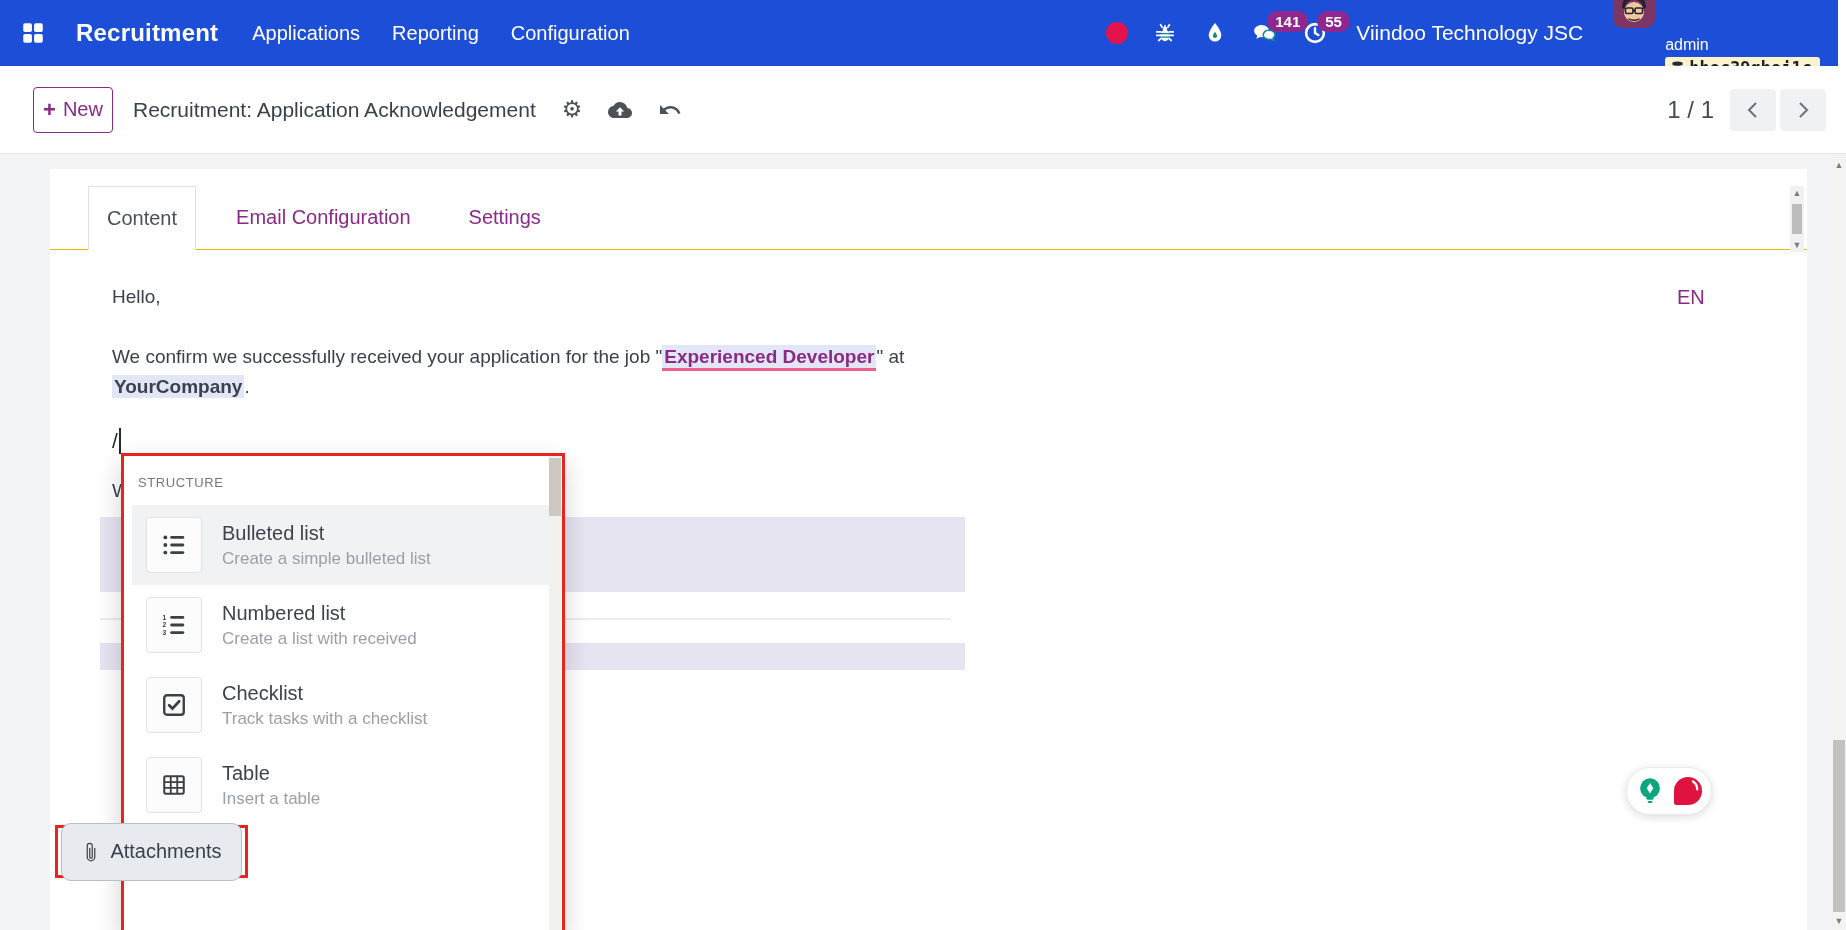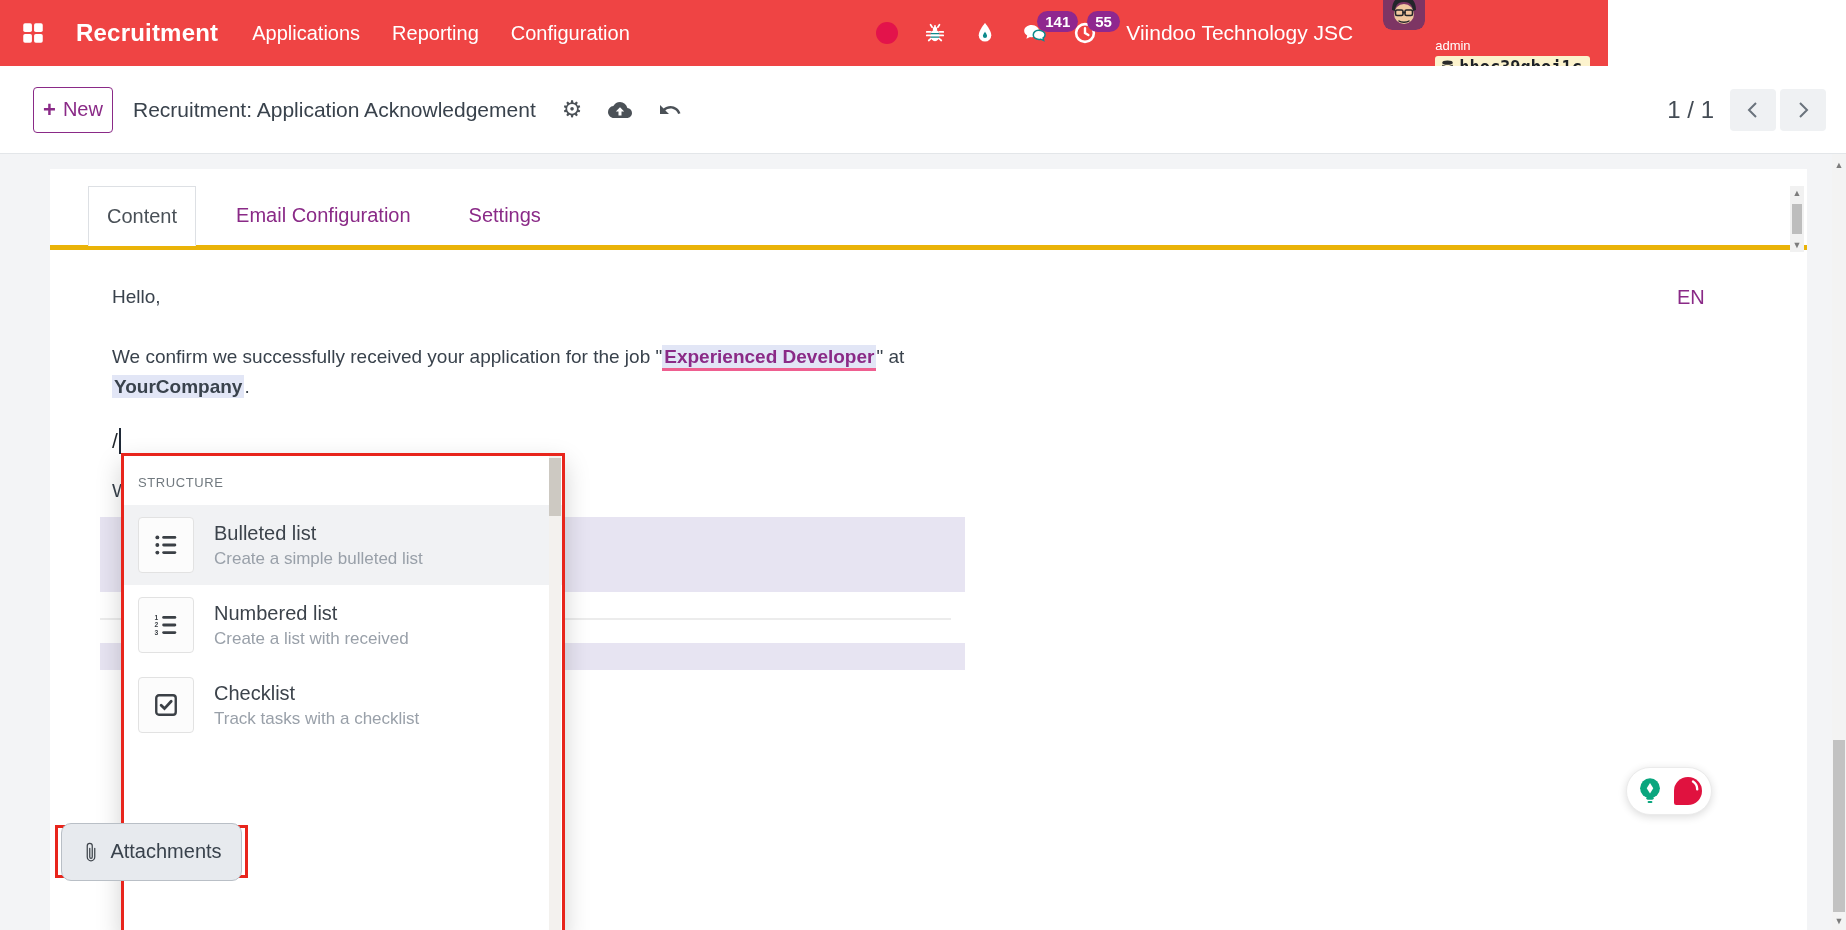--- a/index.html
+++ b/index.html
@@ -1,37 +1,37 @@
 <!DOCTYPE html>
 <html><head>
 <meta charset="utf-8">
 <style>
   * { margin:0; padding:0; box-sizing:border-box; }
   body { font-family:"Liberation Sans", sans-serif; background:#888; }
   #stage { position:relative; width:1846px; height:930px; background:#fff; overflow:hidden; }
 
   
-  .nv { position:absolute; top:0; left:0; width:1608px; height:66px; background:#ef4444;
+  .nv { position:absolute; top:0; left:0; width:1838px; height:66px; background:#1d4ed8;
         display:flex; color:#fff; }
   .nv-left { display:flex; align-items:center; padding-left:16px; }
   .apps-btn { width:34px; height:34px; display:flex; align-items:center; justify-content:center; cursor:pointer; }
   .brand { font-size:24px; font-weight:700; margin-left:26px; letter-spacing:.2px; }
   .nv-menu { display:flex; align-items:center; gap:32px; margin-left:34px; }
   .nv-menu .mi { font-size:20px; cursor:pointer; }
   .nv-right { margin-left:auto; display:flex; align-items:center; gap:24px; padding-right:18px; }
   .red-dot { width:22px; height:22px; border-radius:50%; background:#e3134b; }
   .nv-ic { width:26px; height:26px; display:block; }
   .ibadge { position:relative; }
   .cbadge { position:absolute; top:-9px; left:15px; background:#8f278f; color:#fff; font-size:15px;
             font-weight:700; padding:2px 8px; border-radius:12px; line-height:1.15; }
   .company { font-size:21px; margin-left:4px; }
   .user-box { display:flex; align-items:flex-start; gap:10px; margin-left:6px; }
   .avatar { width:42px; height:42px; border-radius:9px; overflow:hidden; display:block; }
   .user-meta { display:flex; flex-direction:column; align-items:flex-start; gap:3px; padding-top:2px; }
-  .user-name { font-size:13px;margin-top:48px; }
+  .user-name { font-size:16px;margin-top:48px; }
   .db-badge { background:#fcf3cd; color:#1d2127; font-family:"DejaVu Sans Mono", monospace;
               font-size:17px; font-weight:700; padding:1px 8px 2px 6px; border-radius:3px;
               display:flex; align-items:center; gap:5px; }
 
   
   .cp { position:absolute; top:66px; left:0; width:1846px; height:88px; background:#fff;
         border-bottom:1px solid #e3e6e9; display:flex; align-items:center; }
   .btn-new { margin-left:33px; width:80px; height:46px; border:1px solid #8a2a87; border-radius:4px;
              background:#fff; color:#8a2a87; font-size:20px; display:flex; align-items:center;
              justify-content:center; gap:7px; cursor:pointer; }
@@ -48,21 +48,21 @@
   .pager { margin-left:auto; display:flex; align-items:center; gap:16px; padding-right:20px; }
   .pager-text { font-size:24px; color:#444c55; }
   .pg-group { display:flex; gap:4px; }
   .pg-btn { width:46px; height:42px; background:#eff1f3; border-radius:4px; display:flex;
             align-items:center; justify-content:center; cursor:pointer; }
 
   
   .page { position:absolute; top:154px; left:0; width:1846px; height:776px; background:#f3f4f6; }
   .sheet { position:absolute; left:50px; top:15px; width:1757px; height:761px; background:#fff; }
 
-  .tabs { position:absolute; top:17px; left:0; right:0; height:64px; border-bottom:5px solid #eab308;
+  .tabs { position:absolute; top:17px; left:0; right:0; height:64px; border-bottom:1px solid #eab308;
           display:flex; align-items:stretch; padding-left:38px; }
   .tab { font-size:20px; display:flex; align-items:center; padding:0 18px; cursor:pointer; white-space:nowrap; }
   .tab.active { color:#495057; background:#fff; border:1px solid #dde0e4; border-bottom:1px solid #fff;
                 margin-bottom:-1px; }
   .tab.link { color:#8a2a87; margin-left:22px; }
 
   .ed-text { position:absolute; font-size:19px; color:#39424c; }
   .lang-badge { position:absolute; left:1627px; top:117px; font-size:20px; color:#8a2a87; cursor:pointer; }
   .para { position:absolute; left:62px; top:173px; font-size:19px; color:#39424c; line-height:30px; }
   .hl-job { background:#e2e6f6; color:#8a2a87; font-weight:700; border-bottom:3px solid #ee5f90; padding:1px 2px; }
@@ -80,21 +80,21 @@
                  border:3px solid #e8251c; background:#fff; display:flex; align-items:center; justify-content:center; }
   .attach-btn { width:181px; height:58px; background:#e7eaee; border:1px solid #b9bfc6; border-radius:10px;
                 display:flex; align-items:center; justify-content:center; gap:9px; cursor:pointer;
                 font-size:20px; color:#39424c; }
 
   
   .powerbox { position:absolute; left:121px; top:453px; width:444px; height:482px; background:#fff;
               border:3px solid #e8251c; box-shadow:0 10px 24px rgba(0,0,0,.18); overflow:hidden; }
   .pb-section { position:absolute; left:14px; top:19px; font-size:13px; letter-spacing:.6px; color:#71797f; }
   .pb-rows { position:absolute; top:49px; left:0; right:0; }
-  .pb-row { height:80px; display:flex; align-items:center; gap:20px; padding:0 26px 0 14px; cursor:pointer; }
+  .pb-row { height:80px; display:flex; align-items:center; gap:20px; padding:0 26px 0 14px; cursor:pointer;margin-left:8px; }
   .pb-row.sel { background:#f1f2f4; }
   .pb-iconbox { width:56px; height:56px; border:1px solid #e2e2e2; border-radius:4px; background:#fcfcfc;
                 flex:0 0 56px; display:flex; align-items:center; justify-content:center; }
   .pb-title { font-size:20px; color:#3c434b; margin-bottom:4px; }
   .pb-desc { font-size:17px; color:#99a0a9; }
   .pb-scroll { position:absolute; right:1px; top:0; bottom:0; width:12px; background:#f3f1ee; }
   .pb-thumb { position:absolute; top:2px; left:0; width:12px; height:58px; background:#cdc9c2; }
 
   
   .assist { position:absolute; left:1626px; top:767px; width:86px; height:48px; background:#fff;
@@ -297,20 +297,32 @@
           <svg width="26" height="26" viewBox="0 0 24 24">
             <rect x="3" y="3" width="18" height="18" rx="2.5" fill="none" stroke="#3b4046" stroke-width="2.2"></rect>
             <path d="M7.5 12.2l3.1 3.1 6.2-6.8" fill="none" stroke="#3b4046" stroke-width="2.6" stroke-linecap="round"></path>
           </svg>
         </div>
         <div>
           <div class="pb-title">Checklist</div>
           <div class="pb-desc">Track tasks with a checklist</div>
         </div>
       </div>
+      <div class="pb-row">
+        <div class="pb-iconbox">
+          <svg width="26" height="26" viewBox="0 0 24 24">
+            <rect x="3" y="4" width="18" height="16" rx="1.5" fill="none" stroke="#3b4046" stroke-width="1.9"></rect>
+            <path d="M3 9.3h18M3 14.6h18M9 4v16M15 4v16" stroke="#3b4046" stroke-width="1.7"></path>
+          </svg>
+        </div>
+        <div>
+          <div class="pb-title">Table</div>
+          <div class="pb-desc">Insert a table</div>
+        </div>
+      </div>
     </div>
     <div class="pb-scroll">
       <div class="pb-thumb"></div>
     </div>
   </div>
 
   <div class="attach-wrap">
     <div class="attach-btn">
       <svg width="20" height="20" viewBox="0 0 16 16">
         <path fill="#3f454c" d="M4.5 3a2.5 2.5 0 0 1 5 0v9a1.5 1.5 0 0 1-3 0V5a.5.5 0 0 1 1 0v7a.5.5 0 0 0 1 0V3a1.5 1.5 0 1 0-3 0v9a2.5 2.5 0 0 0 5 0V5a.5.5 0 0 1 1 0v7a3.5 3.5 0 1 1-7 0z"></path>

